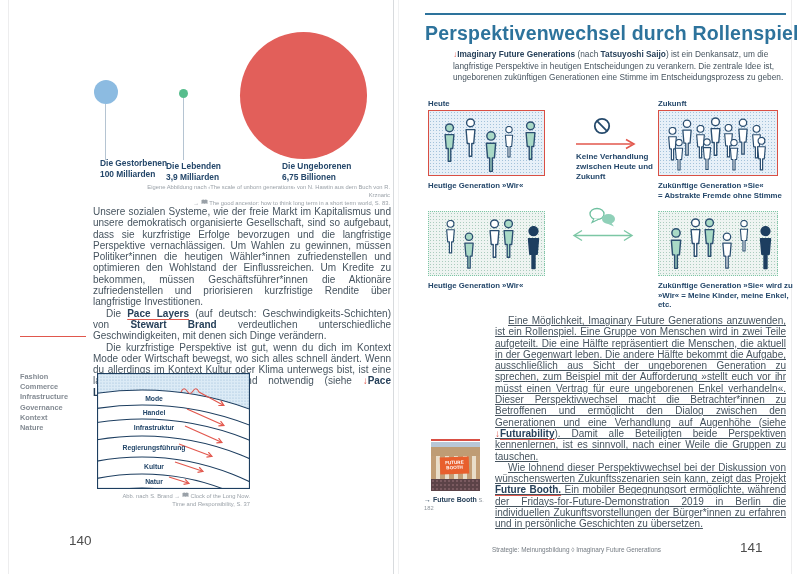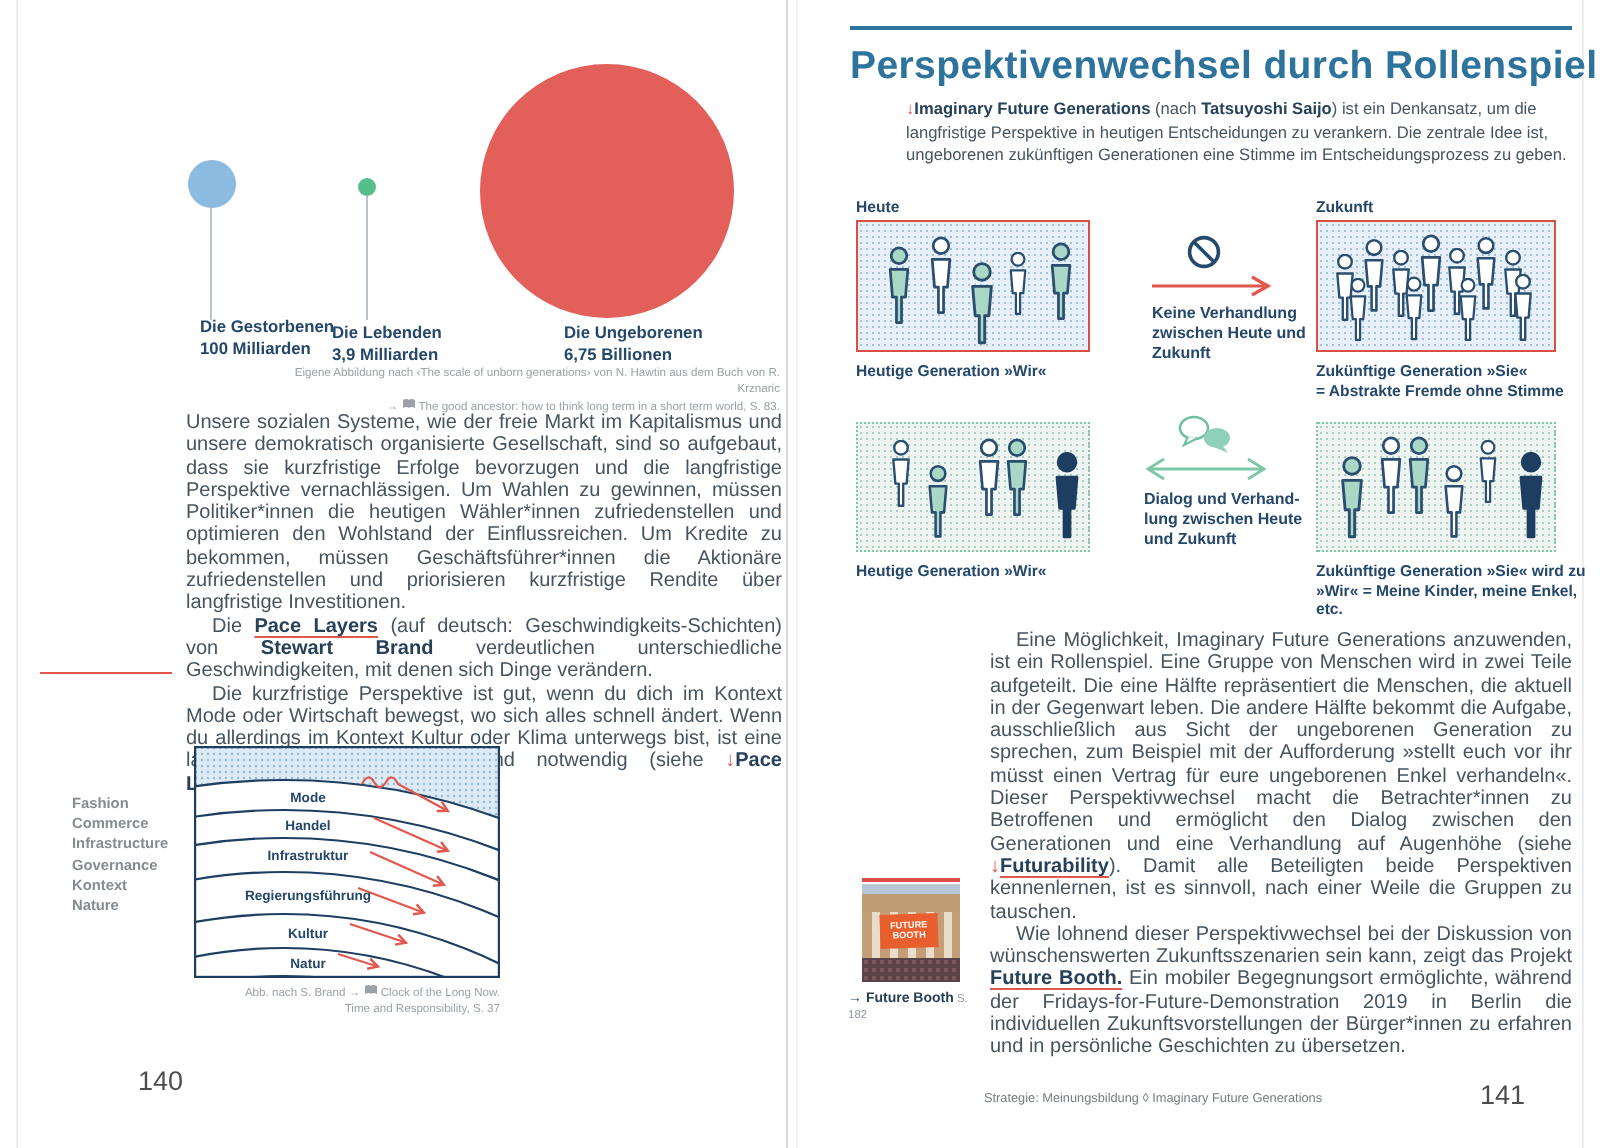--- a/index.html
+++ b/index.html
@@ -91,21 +91,21 @@
     </div>
   </div>
 
   <div class="abs body-col" style="left:93px;top:206px;width:298px;">
     <p><span class="sg-n">Unsere sozialen Systeme, wie der freie Markt im Kapitalismus und unsere demokratisch organisierte Gesellschaft, sind so aufgebaut, dass sie kurzfristige Erfolge bevorzugen und die langfristige Perspektive vernachlässigen. Um Wahlen zu gewinnen, müssen Politiker*innen die heutigen Wähler*innen zufriedenstellen und optimieren den Wohlstand der Einflussreichen. Um Kredite zu bekommen, müssen Geschäftsführer*innen die Aktionäre zufriedenstellen und priorisieren kurzfristige Rendite über langfristige Investitionen.</span></p>
     <p><span class="sg-n">Die </span><span class="sg-l">Pace Layers</span><span class="sg-n"> (auf deutsch: Geschwindigkeits-Schichten) von </span><span class="sg-b">Stewart Brand</span><span class="sg-n"> verdeutlichen unterschiedliche Geschwindigkeiten, mit denen sich Dinge verändern.</span></p>
     <p><span class="sg-n">Die kurzfristige Perspektive ist gut, wenn du dich im Kontext Mode oder Wirtschaft bewegst, wo sich alles schnell ändert. Wenn du allerdings im Kontext Kultur oder Klima unterwegs bist, ist eine langfristige Perspektive zwingend notwendig (siehe </span><span class="sg-r">↓</span><span class="sg-b">Pace Layers</span><span class="sg-n">).</span></p>
   </div>
 
   <div class="abs" style="left:20px;top:336px;width:66px;height:1px;background:#e0574d;"></div>
-  <div class="abs" style="left:20px;top:397px;width:68px;margin-left:16px;">
+  <div class="abs" style="left:20px;top:372px;width:68px;">
       <div class="mn-item">Fashion</div>
       <div class="mn-item">Commerce</div>
       <div class="mn-item">Infrastructure</div>
       <div class="mn-item">Governance</div>
       <div class="mn-item">Kontext</div>
       <div class="mn-item">Nature</div>
     </div>
 
   <svg class="abs" style="left:97px;top:373px;" width="153" height="116" viewBox="0 0 153 116">
     <defs>
@@ -292,23 +292,20 @@
       <path d="M23.5,17 L26,20.5 L19,17.5" fill="#8fd0b8"></path>
     </svg>
   </div>
   <div class="abs" style="left:572px;top:228px;">
     <svg width="62" height="13" viewBox="0 0 62 13">
       <line x1="3" y1="6.5" x2="59" y2="6.5" stroke="#7cc7a5" stroke-width="1.4"></line>
       <path d="M10,1.5 L2,6.5 L10,11.5" fill="none" stroke="#7cc7a5" stroke-width="1.4"></path>
       <path d="M52,1.5 L60,6.5 L52,11.5" fill="none" stroke="#7cc7a5" stroke-width="1.4"></path>
     </svg>
   </div>
-  <div class="mid-text" style="left:572px;top:245px;">Dialog und Verhand-
-lung zwischen Heute
-und Zukunft</div>
 
   <div class="fig-box dots-green bd-green" style="left:658px;top:211px;width:120px;height:65px;">
       <span class="person" style="left: 8px; top: 16px;"><svg width="18" height="42" viewBox="0 0 20 46">
           <circle cx="10" cy="5.2" r="4.6" fill="#a9d9c6" stroke="#2b4e70" stroke-width="1.6"></circle>
           <path d="M4.8,13.2 L15.2,13.2 L13.8,29.5 L11.5,29.5 L11.5,44.5 L8.5,44.5 L8.5,29.5 L6.2,29.5 Z" fill="#a9d9c6" stroke="#2b4e70" stroke-width="1.6" stroke-linejoin="round"></path>
         </svg></span>
       <span class="person" style="left: 28px; top: 6px;"><svg width="17" height="40" viewBox="0 0 20 46">
           <circle cx="10" cy="5.2" r="4.6" fill="#ffffff" stroke="#2b4e70" stroke-width="1.6"></circle>
           <path d="M4.8,13.2 L15.2,13.2 L13.8,29.5 L11.5,29.5 L11.5,44.5 L8.5,44.5 L8.5,29.5 L6.2,29.5 Z" fill="#ffffff" stroke="#2b4e70" stroke-width="1.6" stroke-linejoin="round"></path>
         </svg></span>
@@ -325,21 +322,21 @@
           <path d="M4.8,13.2 L15.2,13.2 L13.8,29.5 L11.5,29.5 L11.5,44.5 L8.5,44.5 L8.5,29.5 L6.2,29.5 Z" fill="#ffffff" stroke="#2b4e70" stroke-width="1.6" stroke-linejoin="round"></path>
         </svg></span>
       <span class="person" style="left: 97px; top: 14px;"><svg width="19" height="44" viewBox="0 0 20 46">
           <circle cx="10" cy="5.2" r="4.6" fill="#1d3e60" stroke="#1d3e60" stroke-width="1.6"></circle>
           <path d="M4.8,13.2 L15.2,13.2 L13.8,29.5 L11.5,29.5 L11.5,44.5 L8.5,44.5 L8.5,29.5 L6.2,29.5 Z" fill="#1d3e60" stroke="#1d3e60" stroke-width="1.6" stroke-linejoin="round"></path>
         </svg></span>
     </div>
   <div class="d-cap" style="left:658px;top:281px;">Zukünftige Generation »Sie« wird zu
 »Wir« = Meine Kinder, meine Enkel, etc.</div>
 
-  <div class="abs body-col" style="left:495px;top:315px;width:291px;">
+  <div class="abs body-col" style="left:495px;top:315px;width:291px;text-decoration:underline;">
     <p style="text-indent:13px;"><span class="sg-n">Eine Möglichkeit, Imaginary Future Generations anzuwenden, ist ein Rollenspiel. Eine Gruppe von Menschen wird in zwei Teile aufgeteilt. Die eine Hälfte repräsentiert die Menschen, die aktuell in der Gegenwart leben. Die andere Hälfte bekommt die Aufgabe, ausschließlich aus Sicht der ungeborenen Generation zu sprechen, zum Beispiel mit der Aufforderung »stellt euch vor ihr müsst einen Vertrag für eure ungeborenen Enkel verhandeln«. Dieser Perspektivwechsel macht die Betrachter*innen zu Betroffenen und ermöglicht den Dialog zwischen den Generationen und eine Verhandlung auf Augenhöhe (siehe </span><span class="sg-r">↓</span><span class="sg-l">Futurability</span><span class="sg-n">). Damit alle Beteiligten beide Perspektiven kennenlernen, ist es sinnvoll, nach einer Weile die Gruppen zu tauschen.</span></p>
     <p><span class="sg-n">Wie lohnend dieser Perspektivwechsel bei der Diskussion von wünschenswerten Zukunftsszenarien sein kann, zeigt das Projekt </span><span class="sg-l">Future Booth.</span><span class="sg-n"> Ein mobiler Begegnungsort ermöglichte, während der Fridays-for-Future-Demonstration 2019 in Berlin die individuellen Zukunftsvorstellungen der Bürger*innen zu erfahren und in persönliche Geschichten zu übersetzen.</span></p>
   </div>
 
   <div class="abs" style="left:431px;top:439px;width:49px;height:1.5px;background:#d94f44;"></div>
   <div class="photo" style="left:431px;top:442px;">
     <div class="lintel"></div>
     <div class="cols"></div>
     <div class="banner">FUTURE
 BOOTH</div>

